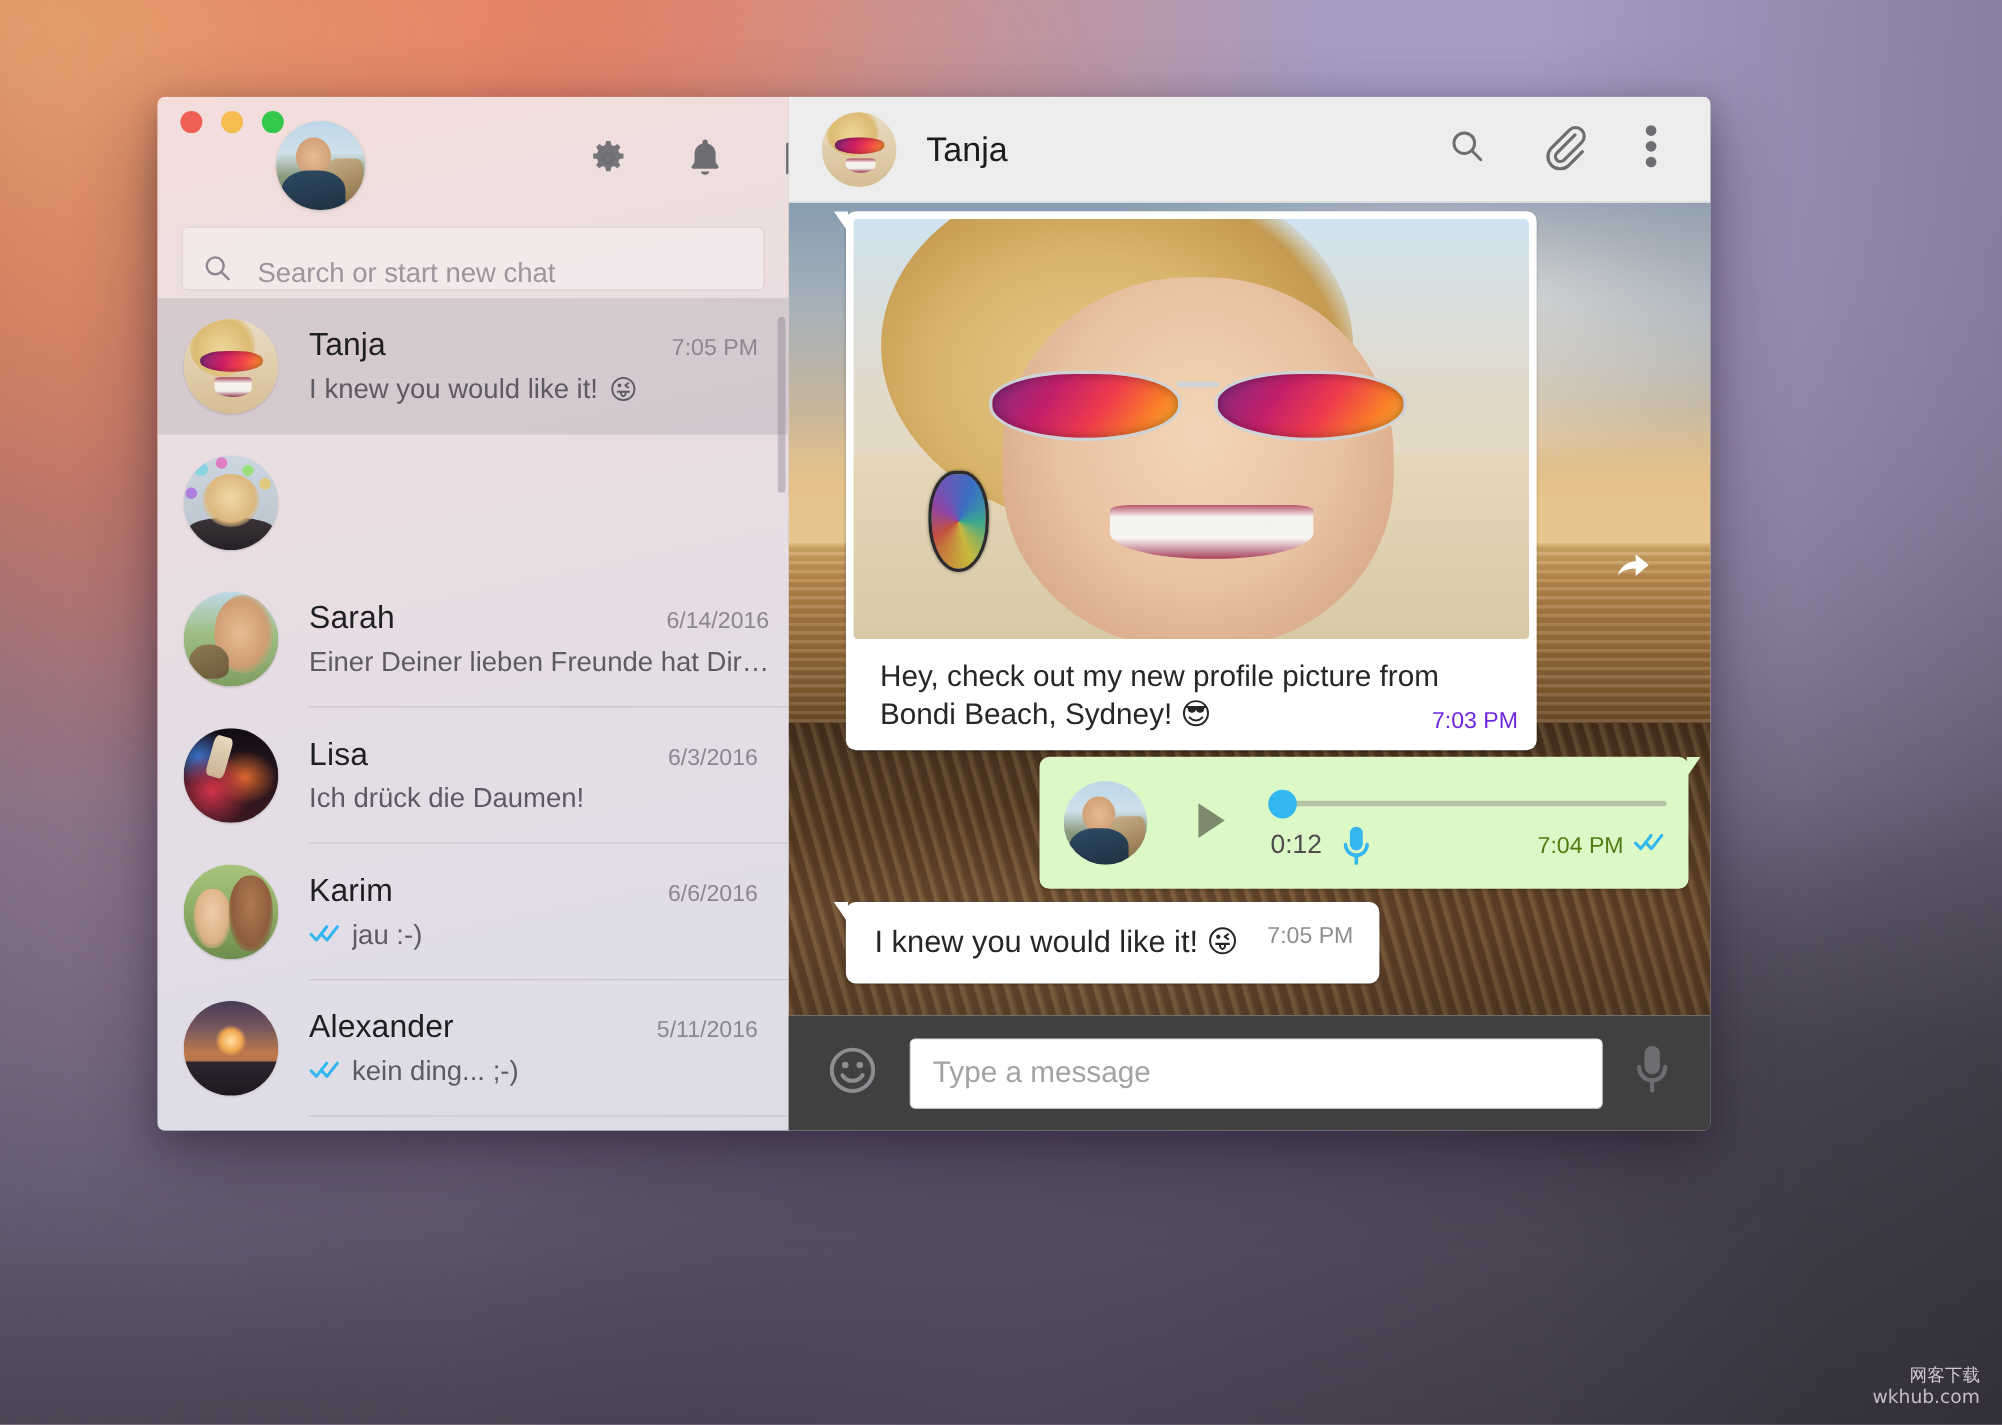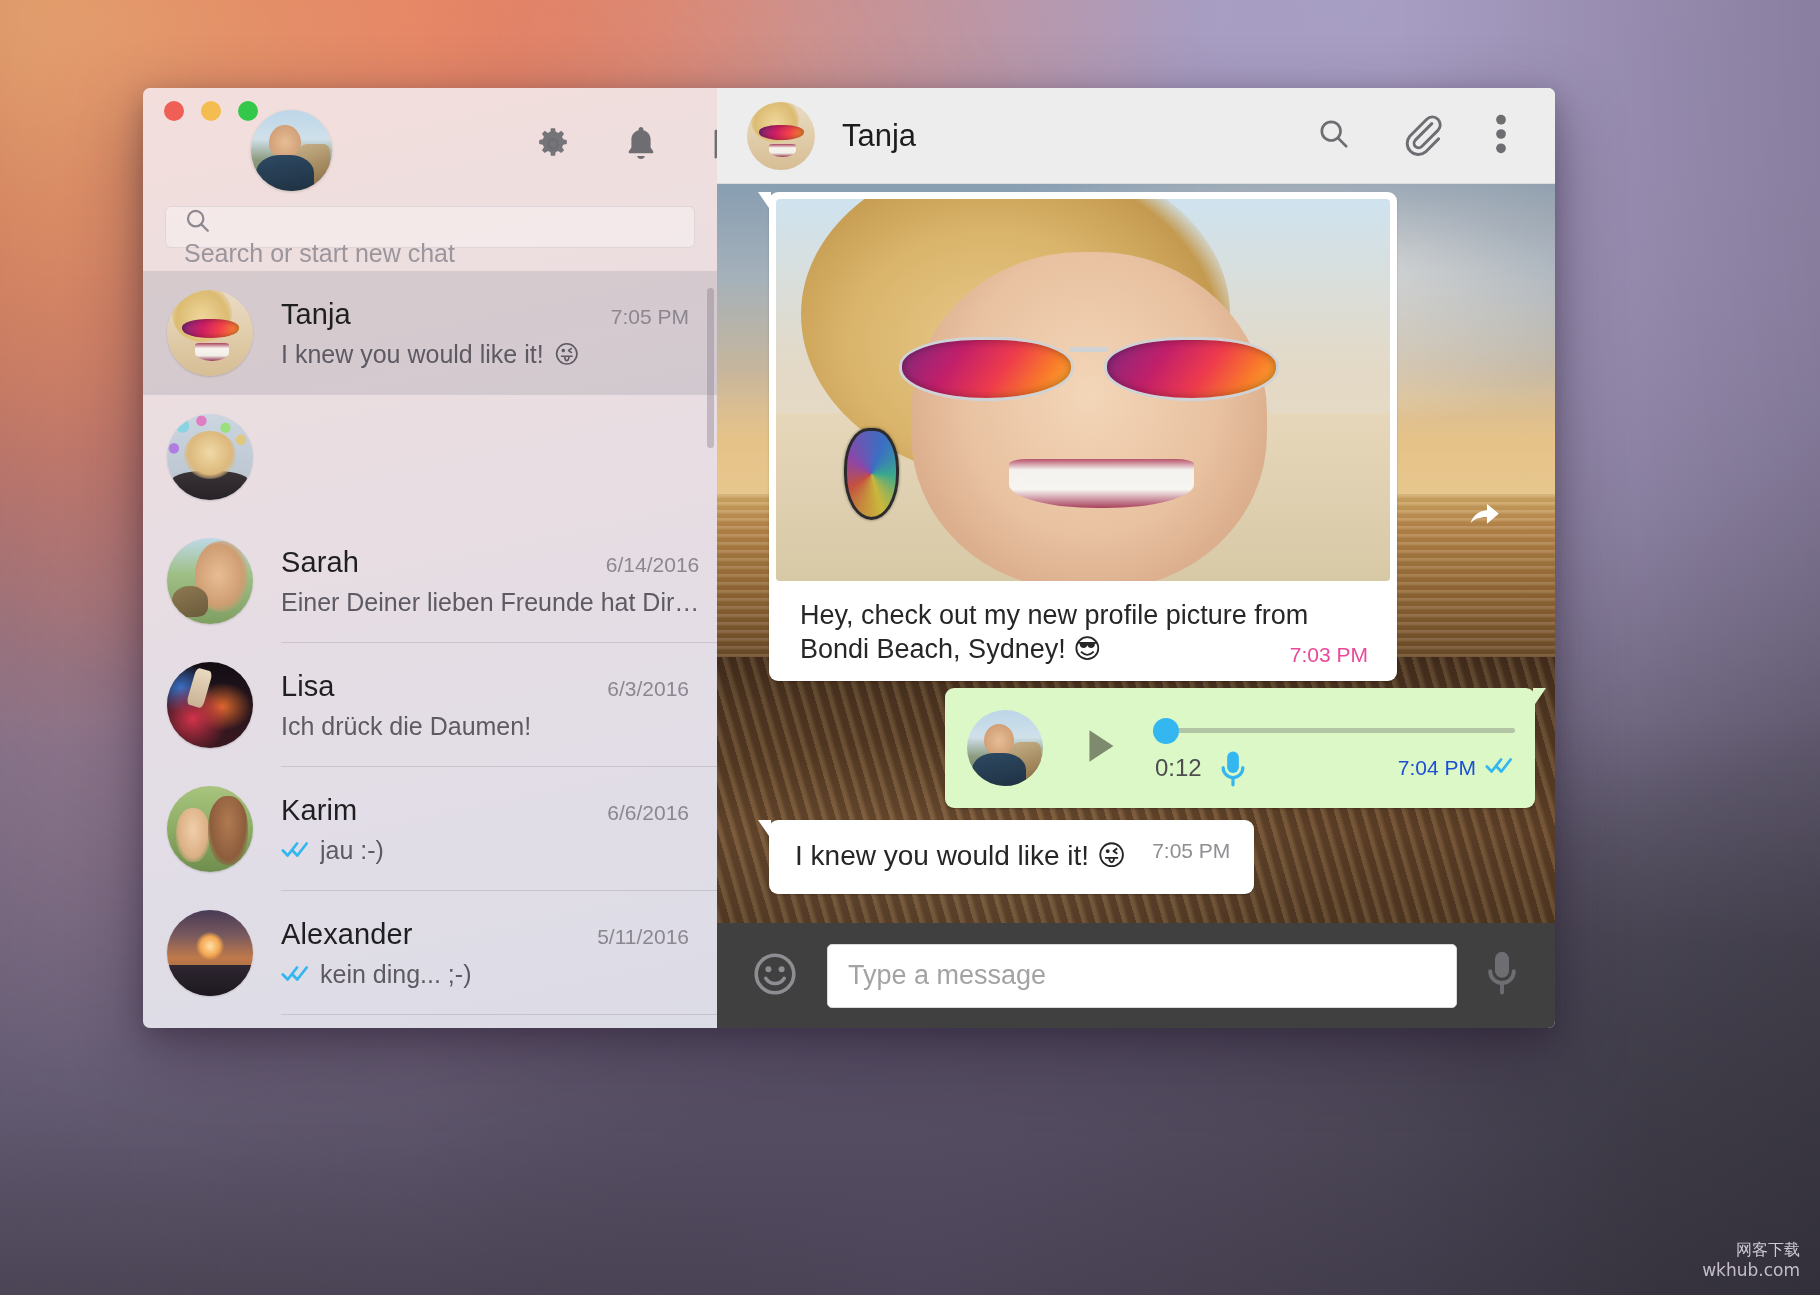--- a/index.html
+++ b/index.html
@@ -57,22 +57,22 @@
 
   .me-avatar {
     position:absolute; left:108px; top:22px; width:81px; height:81px; border-radius:50%;
     overflow:hidden; box-shadow:0 1px 3px rgba(0,0,0,.18);
   }
   .sb-icons { position:absolute; left:391px; top:36px; display:flex; align-items:center; gap:51px; }
   .sb-icons svg { display:block; }
 
   .search-wrap { position:absolute; left:22px; top:118px; width:530px; }
   .search-box {
-    height:42px; border-radius:6px; background:rgba(255,255,255,.34);
-    border:1px solid rgba(150,140,150,.22); display:flex; align-items:flex-start; padding:0 18px;flex-direction:column;
+    height:58px; border-radius:6px; background:rgba(255,255,255,.34);
+    border:1px solid rgba(150,140,150,.22); display:flex; align-items:flex-end; padding:0 18px;
   }
   .search-box .mag { flex:0 0 auto; margin-right:22px; }
   .search-box input {
     border:0; background:transparent; outline:none; width:100%;
     font-family:"Liberation Sans", sans-serif; font-size:25px; color:#6f6a70;
   }
   .search-box input::placeholder { color:#9b959c; }
 
   
   #chatlist { position:absolute; top:183px; left:0; right:0; bottom:0; overflow:hidden; }
@@ -184,33 +184,33 @@
     background:linear-gradient(180deg,#b8536a 0%,#f4f2ee 22%,#f7f5f1 62%,#a8415c 100%);
     border-radius:10% 10% 48% 48%;
   }
   .photo .earring {
     position:absolute; left:11%; top:60%; width:9%; height:24%; border-radius:44% 44% 50% 50%;
     background:conic-gradient(from 20deg,#3a6fc4,#39a98d,#c9b83c,#c4513f,#8d46a8,#3a6fc4);
     border:3px solid #2b2b2e; box-shadow:0 0 3px rgba(0,0,0,.5);
   }
   .cap { padding:17px 22px 15px 24px; font-size:27px; line-height:1.26; color:#262628;
          position:relative; min-height:96px; }
-  .cap .t { position:absolute; right:22px; bottom:13px; font-size:21px; color:#ec4899; }
+  .cap .t { position:absolute; right:10px; bottom:13px; font-size:21px; color:#6d28d9; }
 
   
   #m-voice { left:228px; top:504px; width:590px; height:120px; display:flex; align-items:center;
              padding:0 20px 0 22px; }
   .v-av { width:76px; height:76px; border-radius:50%; overflow:hidden; flex:0 0 76px; position:relative; }
   .v-mic { position:absolute; left:273px; top:62px; }
   .v-play { margin-left:34px; flex:0 0 auto; }
   .v-right { flex:1; margin-left:30px; position:relative; height:76px; }
   .v-track { position:absolute; left:0; right:0; top:18px; height:5px; border-radius:3px; background:#b3c5a4; }
   .v-dot { position:absolute; left:0; top:8px; width:26px; height:26px; border-radius:50%; background:#34b7f1; }
   .v-dur { position:absolute; left:2px; top:44px; font-size:24px; color:#4d4d50; }
-  .v-meta { position:absolute; right:0; top:46px; display:flex; align-items:center; gap:9px; font-size:21px; color:#1d4ed8; }
+  .v-meta { position:absolute; right:0; top:46px; display:flex; align-items:center; gap:9px; font-size:21px; color:#4d7c0f; }
 
   
   #m-text { left:52px; top:636px; max-width:640px; padding:19px 24px 22px 26px;
             display:flex; gap:26px; }
   #m-text .tt { font-size:28px; color:#262628; white-space:nowrap; }
   #m-text .t { font-size:21px; color:#8e8e93; white-space:nowrap; padding-bottom:3px; }
 
   
   .tail-l::before {
     content:""; position:absolute; left:-11px; top:0; width:13px; height:19px;

